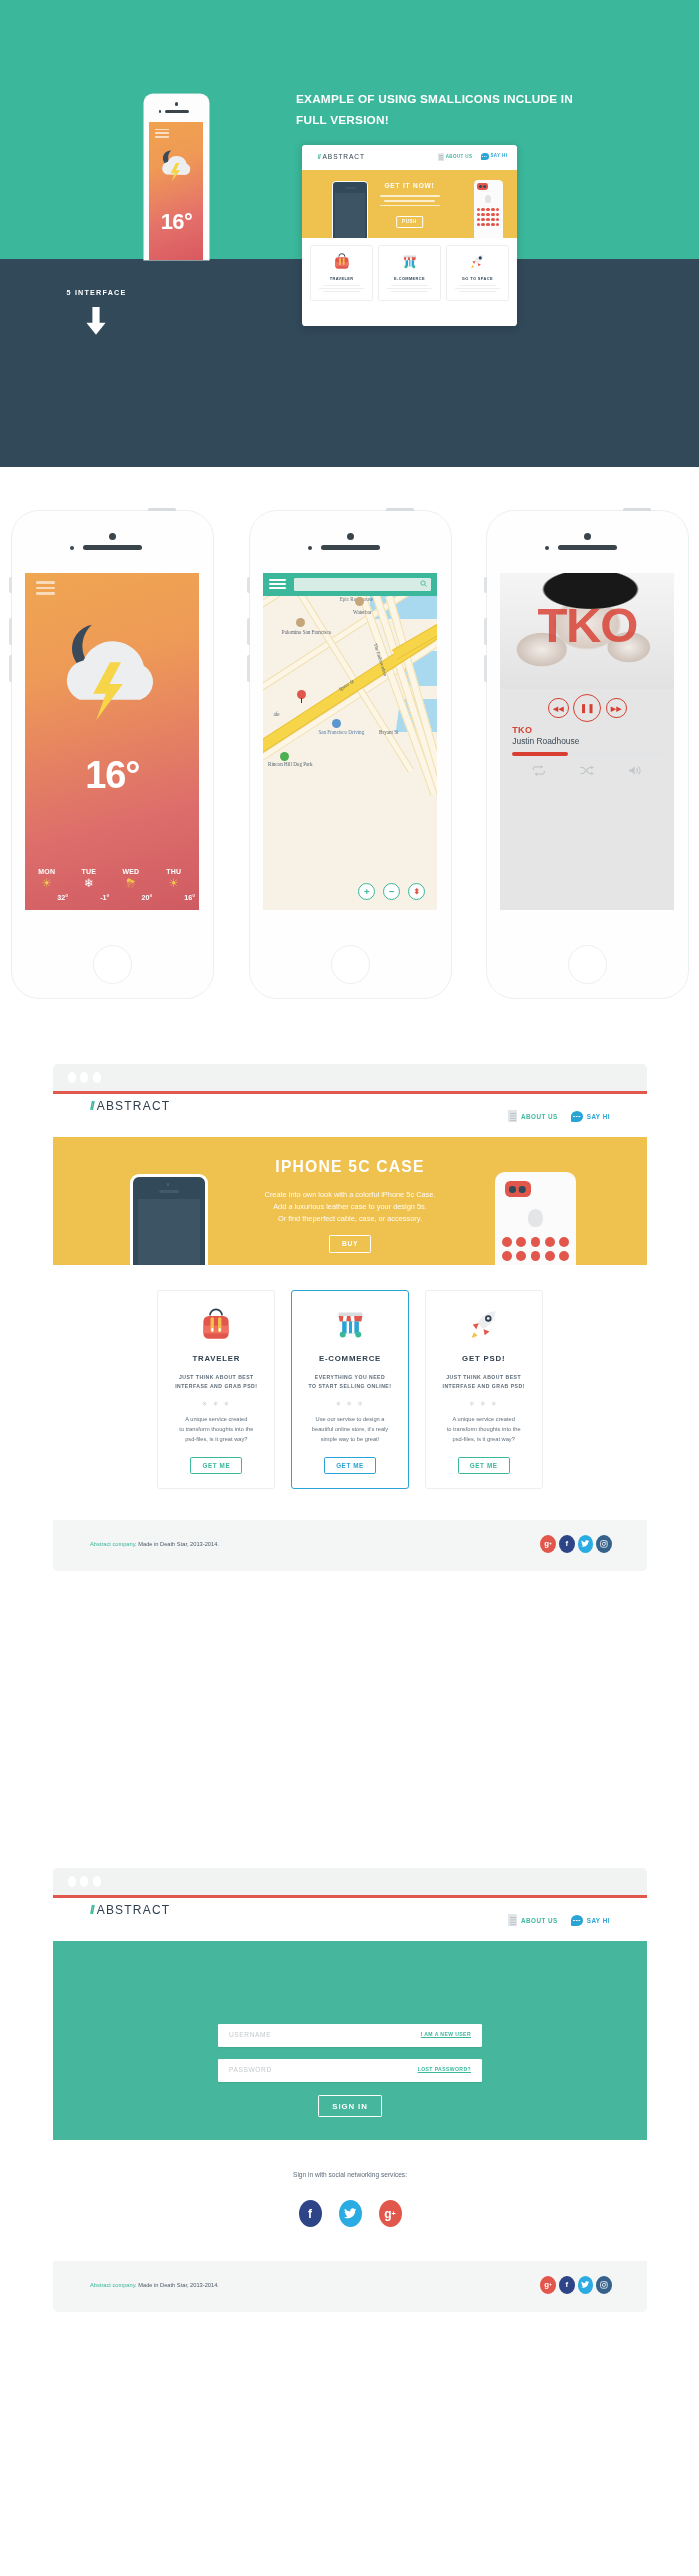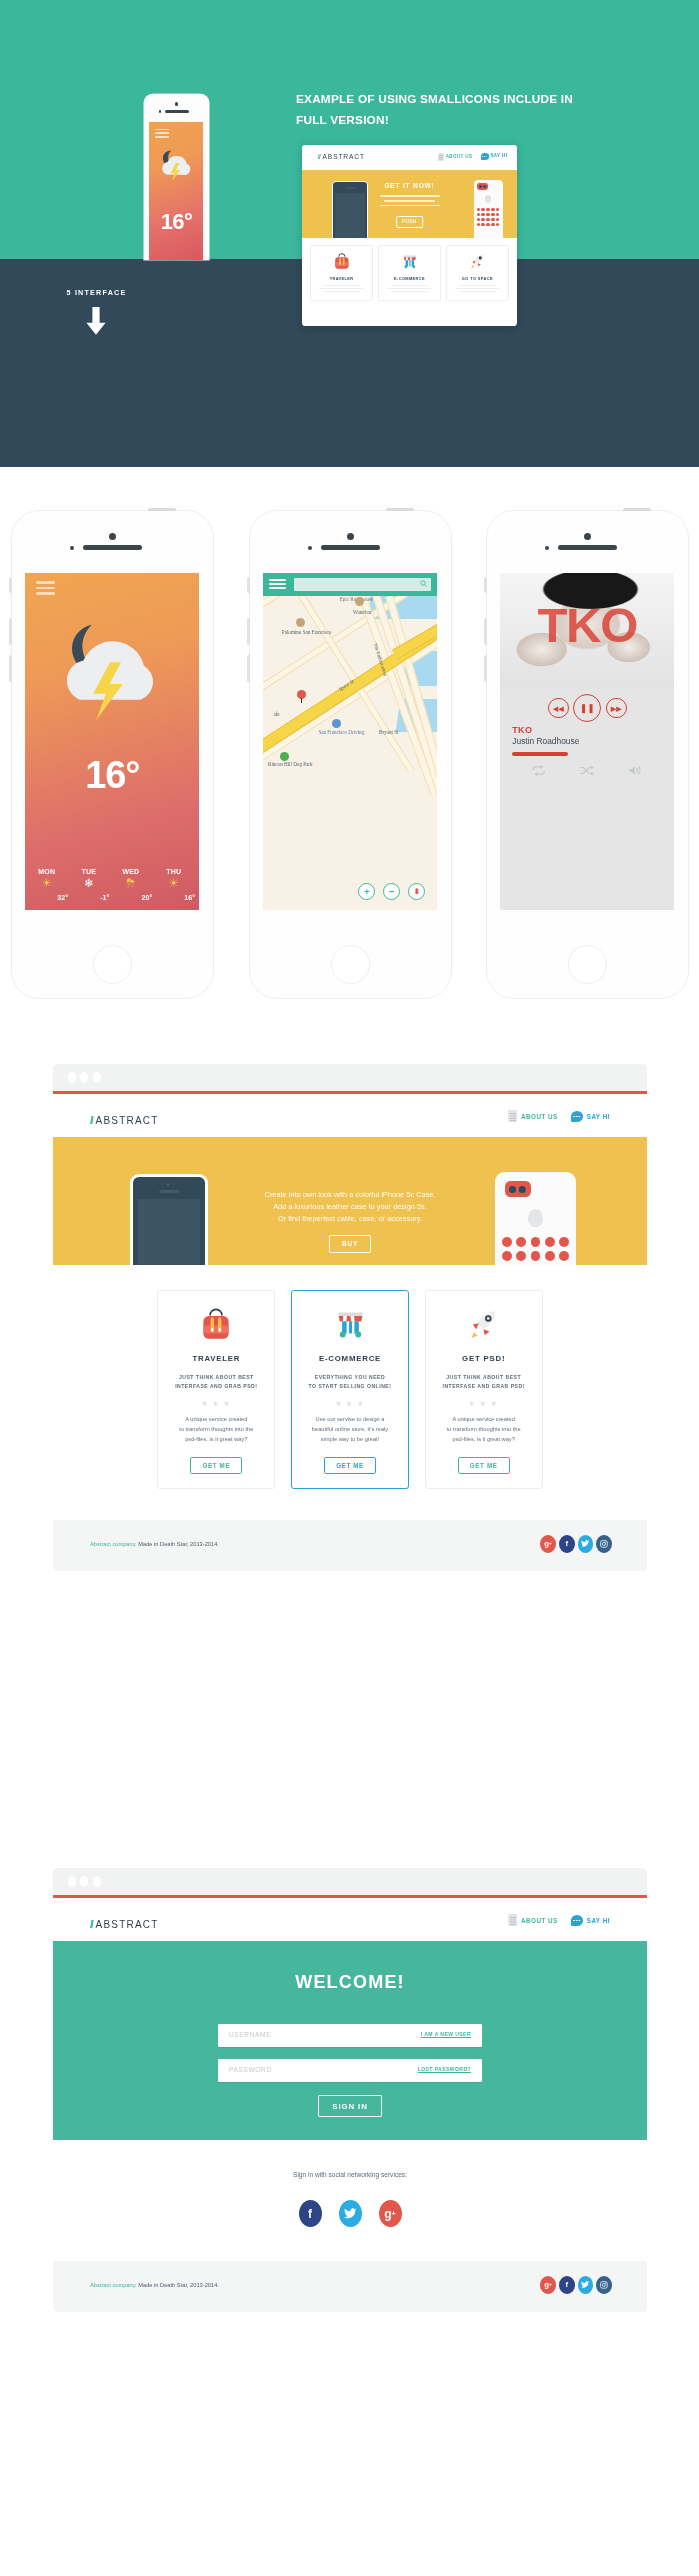--- a/index.html
+++ b/index.html
@@ -162,21 +162,21 @@
   .mus .tools{position:absolute;left:14.5px;right:14.5px;top:192px;display:flex;justify-content:space-around;color:#c3c8cb;}
 
   
   .browser{position:absolute;left:53px;width:594px;background:#fff;}
   .br-chrome{height:26.6px;background:#f1f2f2;border-radius:4.8px 4.8px 0 0;position:relative;}
   .br-chrome .dots{position:absolute;left:14.5px;top:8.4px;display:flex;gap:4.2px;}
   .br-chrome .dots s{width:8.4px;height:10.3px;border-radius:50%;background:#fff;display:block;}
   .br-redline{height:3.6px;background:#e2574c;}
 
   .site-nav{height:43px;background:#fff;position:relative;}
-  .brand{position:absolute;left:37px;top:21px;font-size:10px;letter-spacing:1.2px;color:#2e3f4f;}
+  .brand{position:absolute;left:37px;top:5px;font-size:12px;letter-spacing:1.2px;color:#2e3f4f;}
   .brand .slashes{color:#3bb79c;font-weight:bold;letter-spacing:-1.8px;margin-right:3.6px;}
   .site-nav .navs{position:absolute;right:37px;top:16.3px;display:flex;gap:13.3px;align-items:center;}
   .site-nav .navs .lnk{font-size:6.3px;font-weight:bold;letter-spacing:0.5px;display:flex;align-items:center;}
   .site-nav .navs .green{color:#3bb79c;}
   .site-nav .navs .blue{color:#2aa3d5;}
   .doc-ico.big{width:9px;height:12px;margin-right:3.6px;}
   .doc-ico.big::after{left:1.8px;top:2.4px;right:1.8px;box-shadow:0 2.4px 0 #b9c0c5,0 4.8px 0 #b9c0c5,0 7.2px 0 #b9c0c5;}
   .bub-ico.big{width:12px;height:10.3px;margin-right:3.6px;}
   .bub-ico.big::after{left:2.4px;top:4.2px;width:1.8px;height:1.8px;box-shadow:2.7px 0 0 #fff,5.4px 0 0 #fff;}
 
@@ -566,20 +566,21 @@
           <span class="bub-ico big"></span>
           <span>SAY HI</span>
         </span>
     </div>
   </div>
 
   <div class="ybanner">
     <div class="phL">
         <div class="dsp"></div>
       </div>
+    <div class="ttl">IPHONE 5C CASE</div>
     <div class="lns">
       <div>Create into own look with a colorful iPhone 5c Case.</div>
       <div>Add a luxurious leather case to your design 5s.</div>
       <div>Or find theperfect cable, case, or accessory.</div>
     </div>
     <div class="buy">BUY</div>
     <div class="caseR">
       <div class="cam"></div>
       <div class="apple"></div>
       <div class="dots">
@@ -721,21 +722,20 @@
           <span>ABOUT US</span>
         </span>
       <span class="lnk blue">
           <span class="bub-ico big"></span>
           <span>SAY HI</span>
         </span>
     </div>
   </div>
 
   <div class="loginbox">
-    <div class="welcome">WELCOME!</div>
     <div class="field f1">
       <span class="ph">USERNAME</span>
       <span class="act">I AM A NEW USER</span>
     </div>
     <div class="field f2">
       <span class="ph">PASSWORD</span>
       <span class="act">LOST PASSWORD?</span>
     </div>
     <div class="signin">SIGN IN</div>
   </div>

